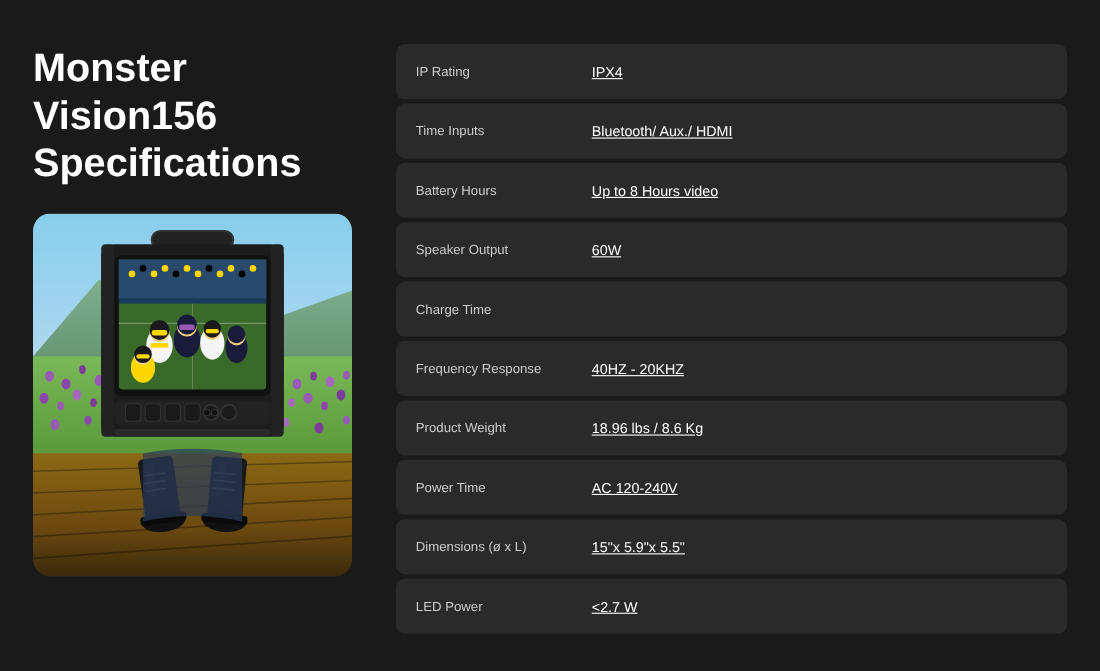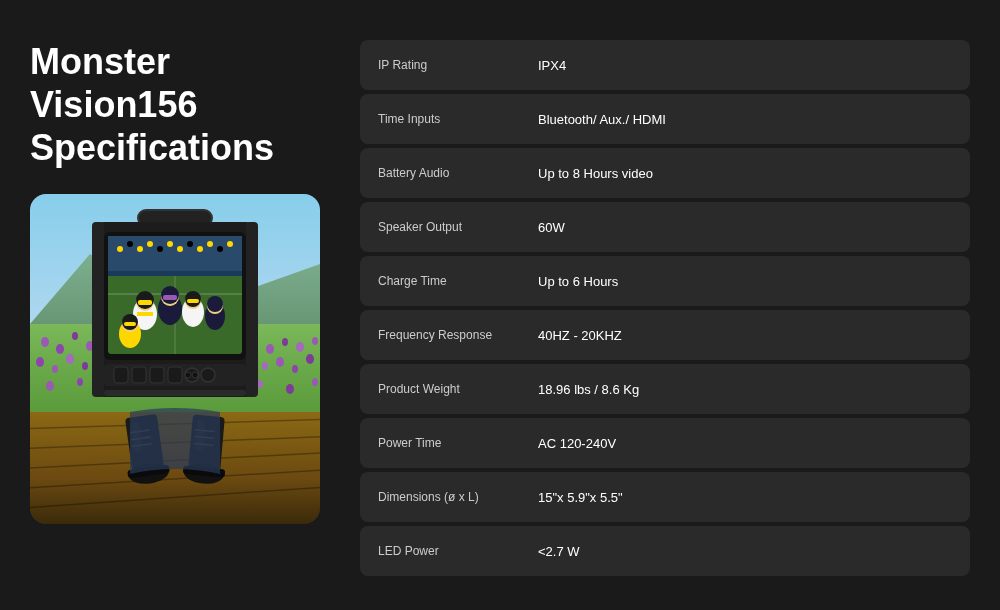--- a/index.html
+++ b/index.html
@@ -77,20 +77,21 @@
       font-weight: 400;
       flex: 0 0 160px;
       min-width: 160px;
     }
 
     .spec-value {
       color: #ffffff;
       font-size: 13px;
       font-weight: 400;
       flex: 1;
+      text-decoration: underline;
     }
 
     
   </style>
 </head>
 <body>
 
 <div class="container">
 
   <div class="left-panel">
@@ -306,30 +307,29 @@
 
   <div class="spec-row">
         <span class="spec-label">IP Rating</span>
         <span class="spec-value">IPX4</span>
       </div>
       <div class="spec-row">
         <span class="spec-label">Time Inputs</span>
         <span class="spec-value">Bluetooth/ Aux./ HDMI</span>
       </div>
       <div class="spec-row">
-        <span class="spec-label">Battery Audio</span>
+        <span class="spec-label">Battery Hours</span>
         <span class="spec-value">Up to 8 Hours video</span>
       </div>
       <div class="spec-row">
         <span class="spec-label">Speaker Output</span>
         <span class="spec-value">60W</span>
       </div>
       <div class="spec-row">
         <span class="spec-label">Charge Time</span>
-        <span class="spec-value">Up to 6 Hours</span>
       </div>
       <div class="spec-row">
         <span class="spec-label">Frequency Response</span>
         <span class="spec-value">40HZ - 20KHZ</span>
       </div>
       <div class="spec-row">
         <span class="spec-label">Product Weight</span>
         <span class="spec-value">18.96 lbs / 8.6 Kg</span>
       </div>
       <div class="spec-row">

